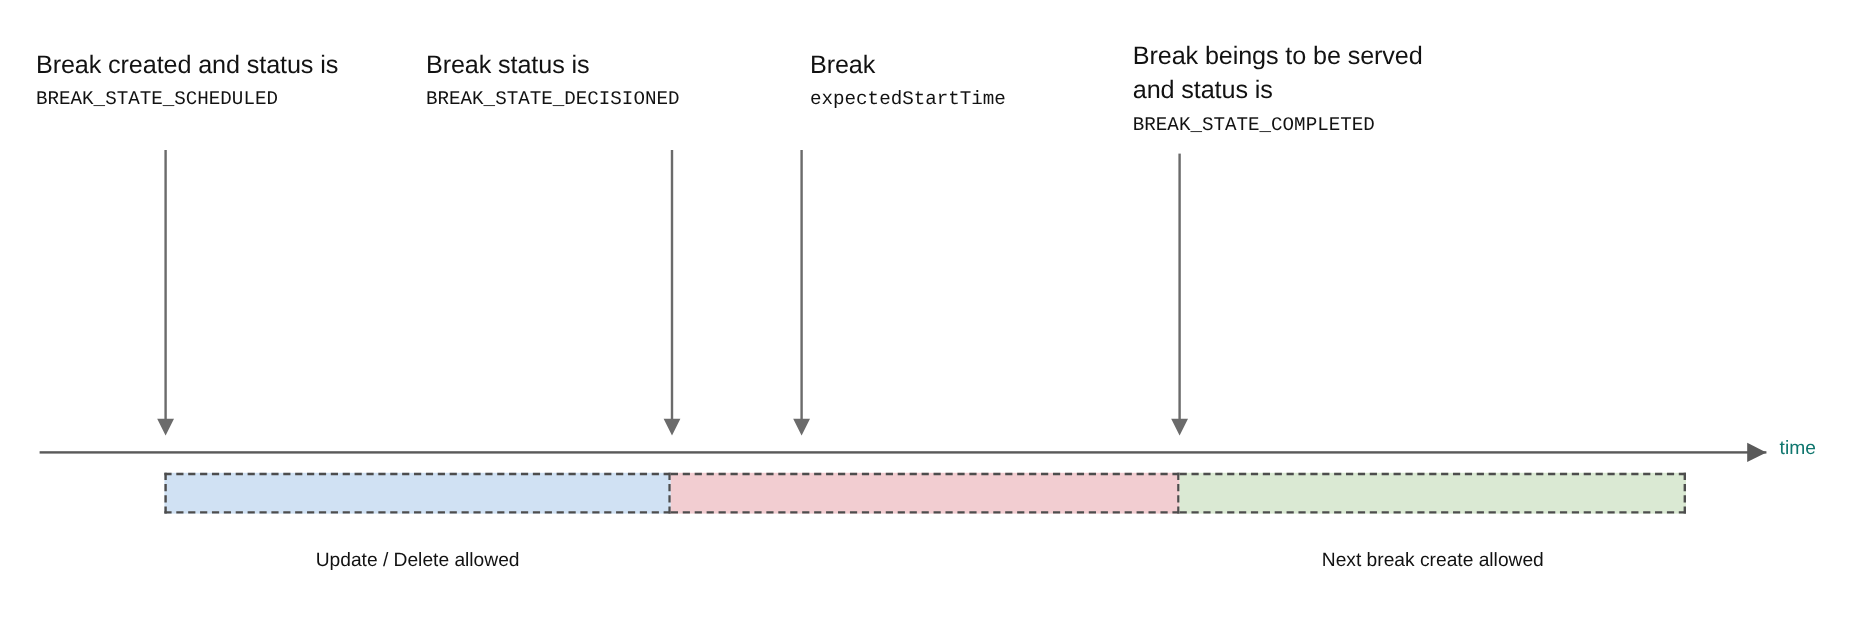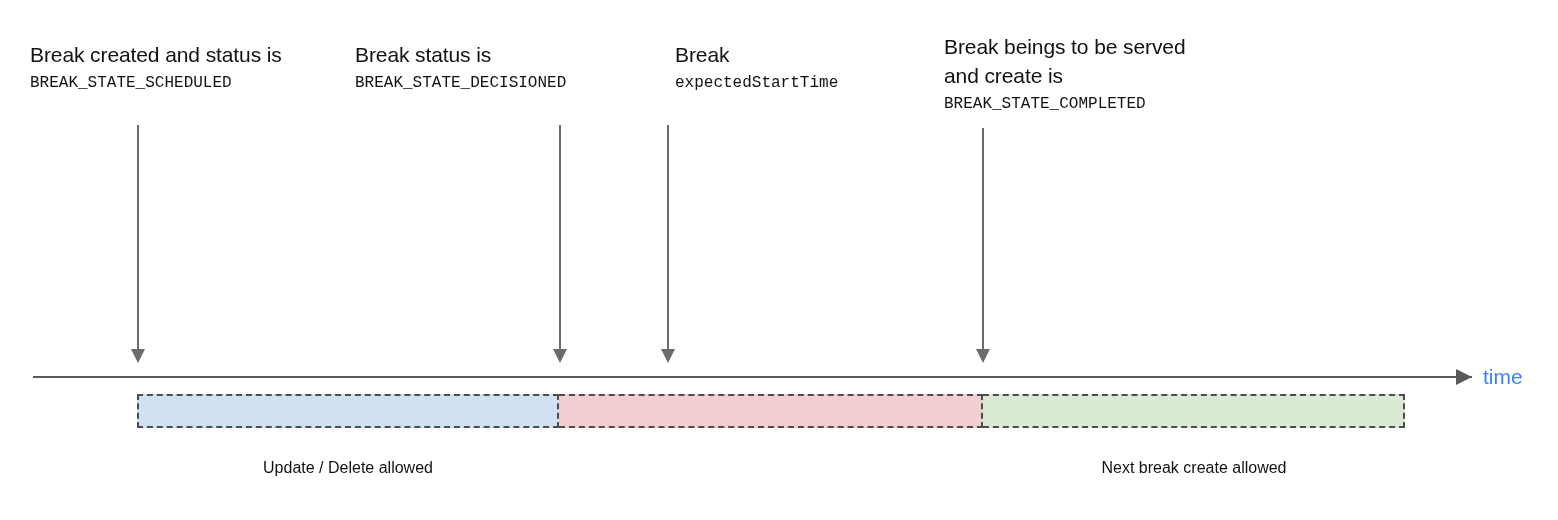--- a/index.html
+++ b/index.html
@@ -83,22 +83,22 @@
     width: 0;
     height: 0;
     border-top: 8px solid transparent;
     border-bottom: 8px solid transparent;
     border-left: 16px solid #5a5a5a;
   }
   #axis-label {
     position: absolute;
     left: 1483px;
     top: 365px;
-    font-size: 21px;
-    color: #3b82f6;
+    font-size: 16px;
+    color: #0f766e;
   }
 
   
   .phase-bar {
     position: absolute;
     top: 394px;
     height: 34px;
     box-sizing: border-box;
     border: 2px dashed #4d4d4d;
   }
@@ -130,21 +130,21 @@
     <div class="mono">expectedStartTime</div>
   </div>
 
   <div class="anno" id="anno-1" style="left: 355px; top: 40px;">
     <div class="sans">Break status is</div>
     <div class="mono">BREAK_STATE_DECISIONED</div>
   </div>
 
   <div class="anno" id="anno-3" style="left: 932px; top: 32px;">
     <div class="sans">Break beings to be served</div>
-    <div class="sans">and create is</div>
+    <div class="sans">and status is</div>
     <div class="mono">BREAK_STATE_COMPLETED</div>
   </div>
 
   <div class="pointer" id="ptr-0" style="left: 131px; top: 125px; height: 238px;">
     <div class="shaft" style="height: 225px;"></div>
       <div class="head" style="top: 224px;"></div>
   </div>
   <div class="pointer" id="ptr-1" style="left: 553px; top: 125px; height: 238px;">
     <div class="shaft" style="height: 225px;"></div>
       <div class="head" style="top: 224px;"></div>

